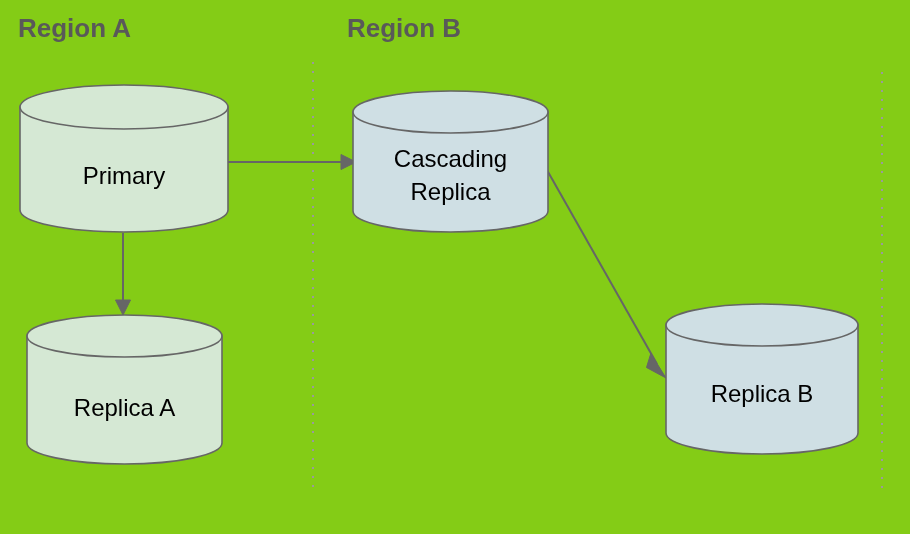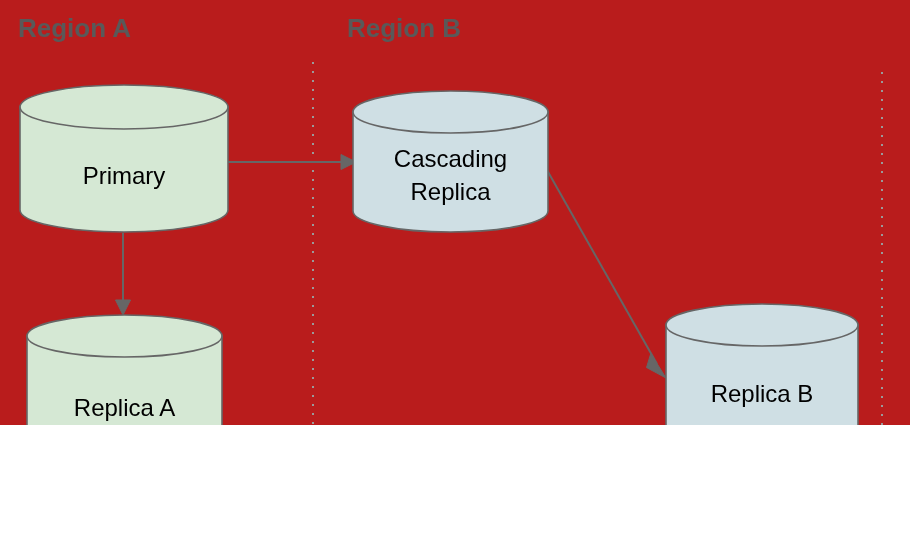--- a/index.html
+++ b/index.html
@@ -8,22 +8,22 @@
     padding: 0;
     background: #ffffff;
   }
   body {
     font-family: "Liberation Sans", sans-serif;
     -webkit-font-smoothing: antialiased;
   }
   #canvas {
     position: relative;
     width: 910px;
-    height: 425px;
-    background: #b91c1c;
+    height: 534px;
+    background: #84cc16;
     overflow: hidden;
   }
   #diagram-svg {
     position: absolute;
     top: 0;
     left: 0;
     width: 910px;
     height: 534px;
   }
   .region-label {

